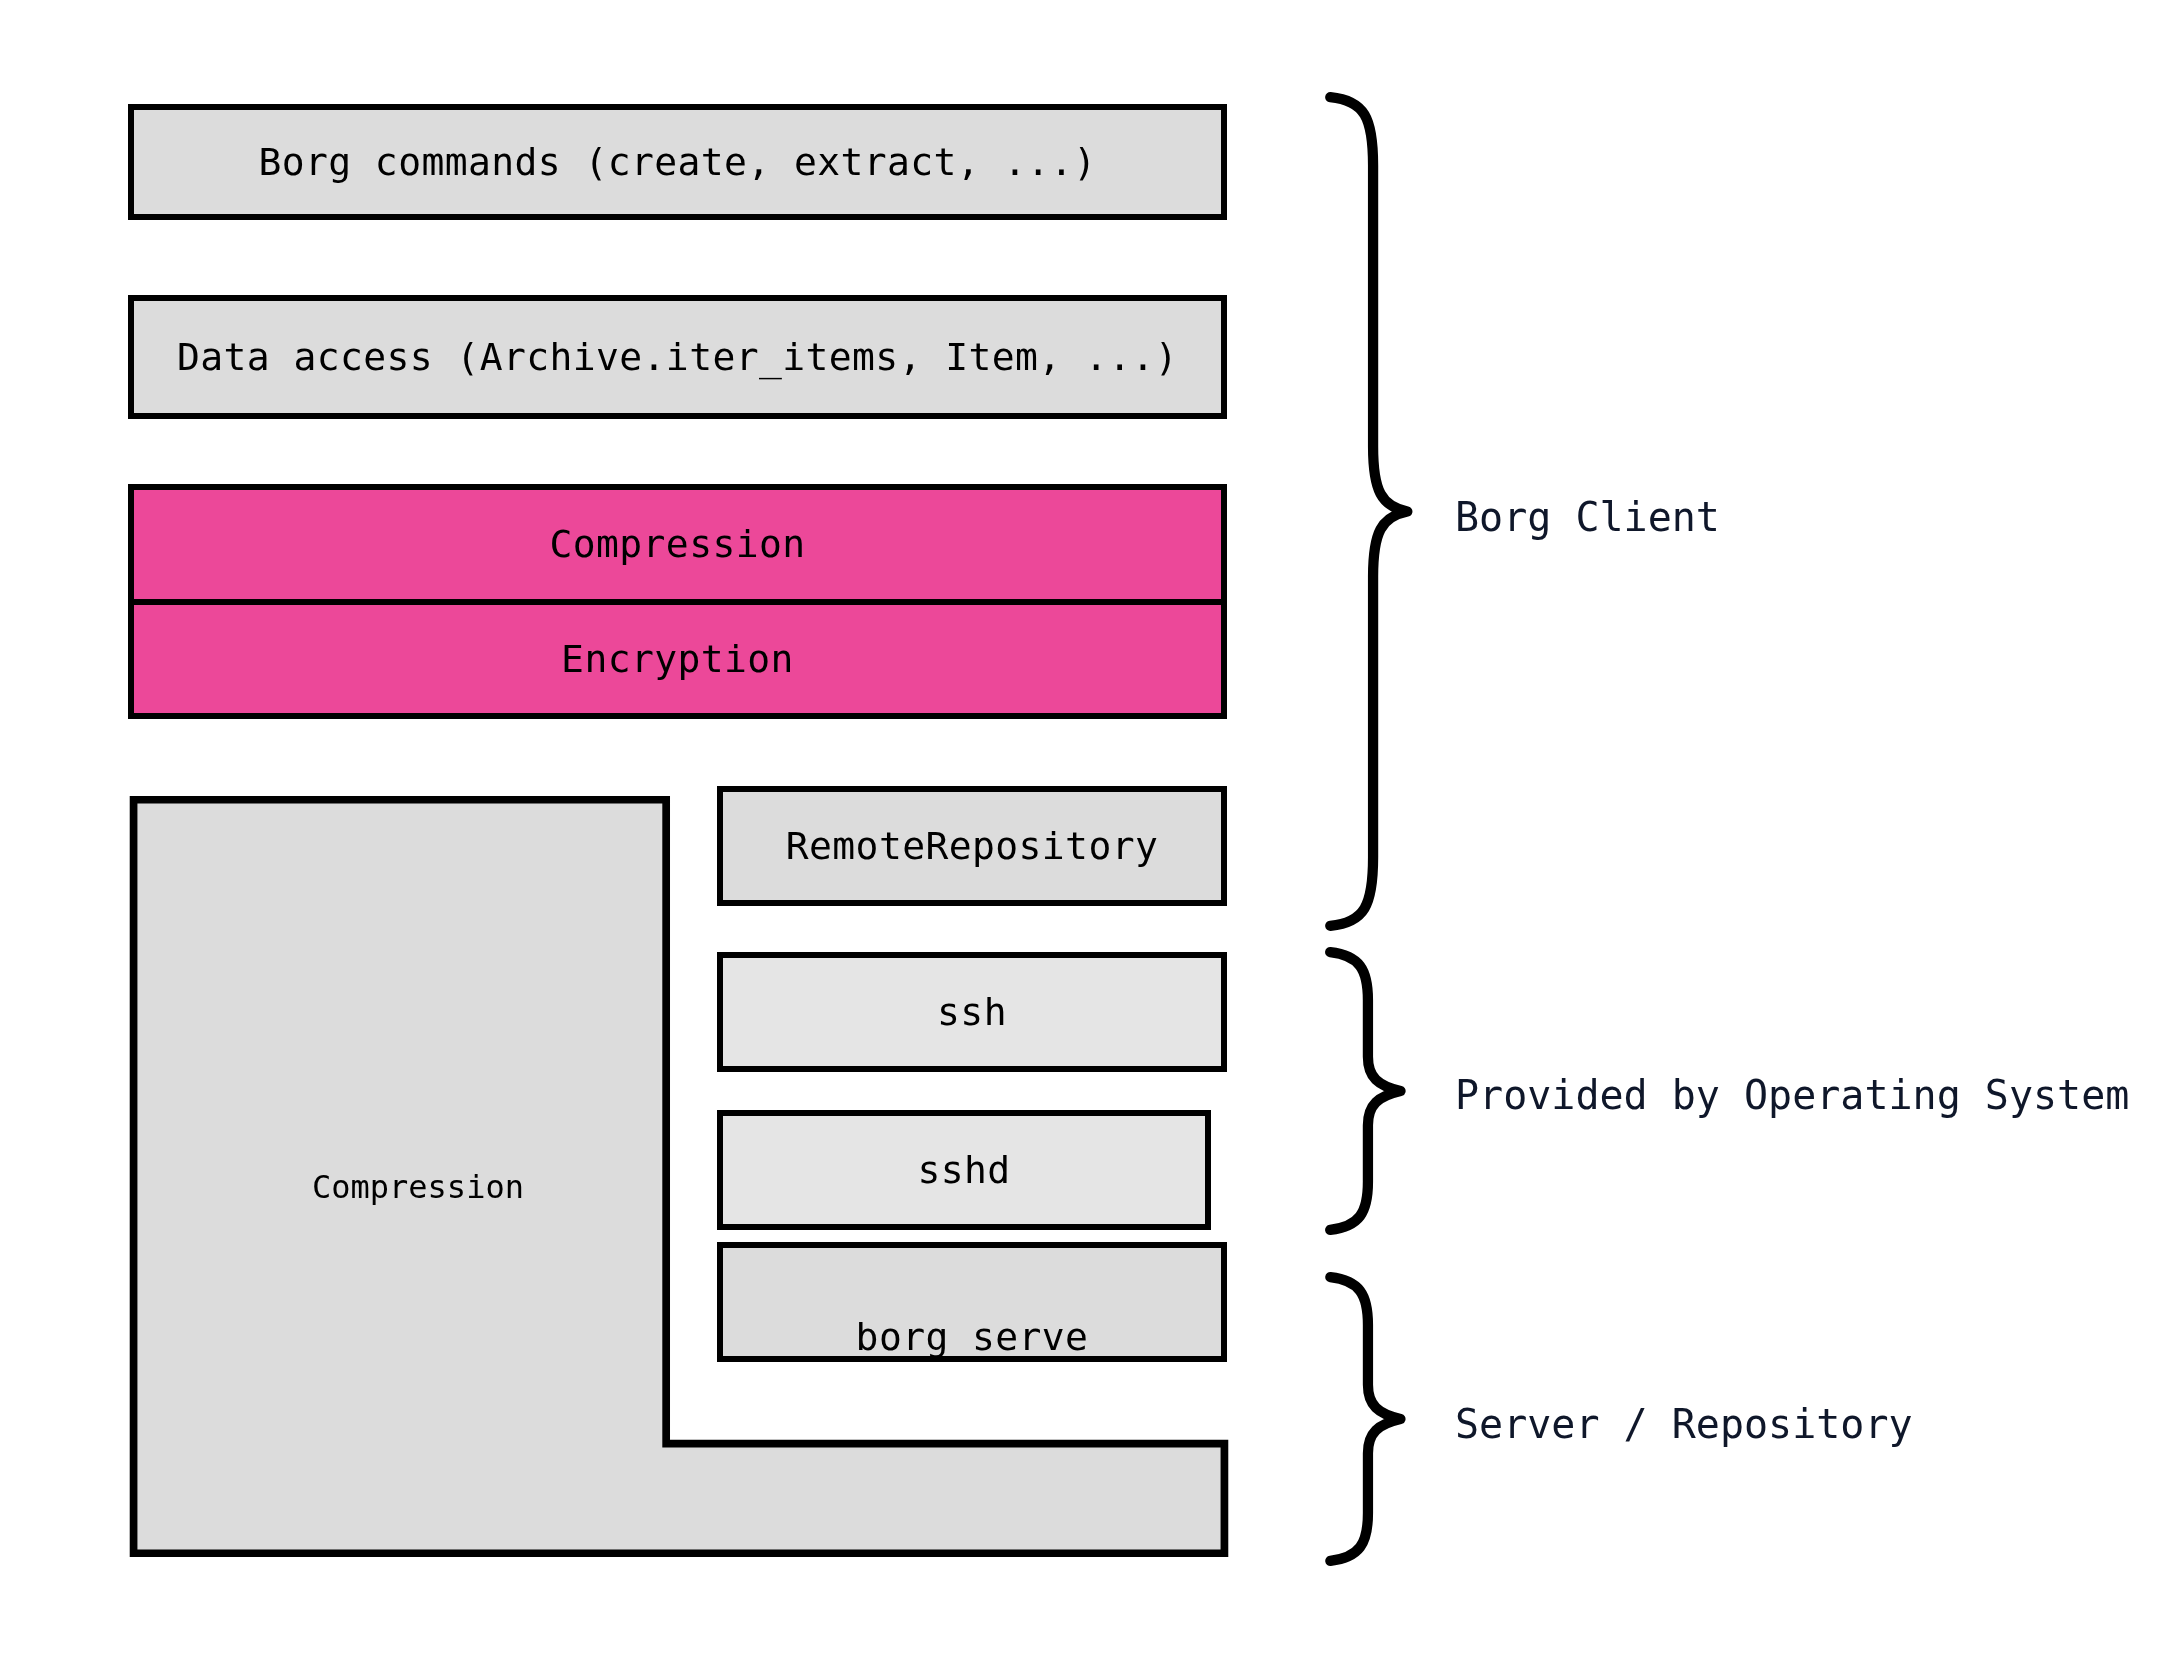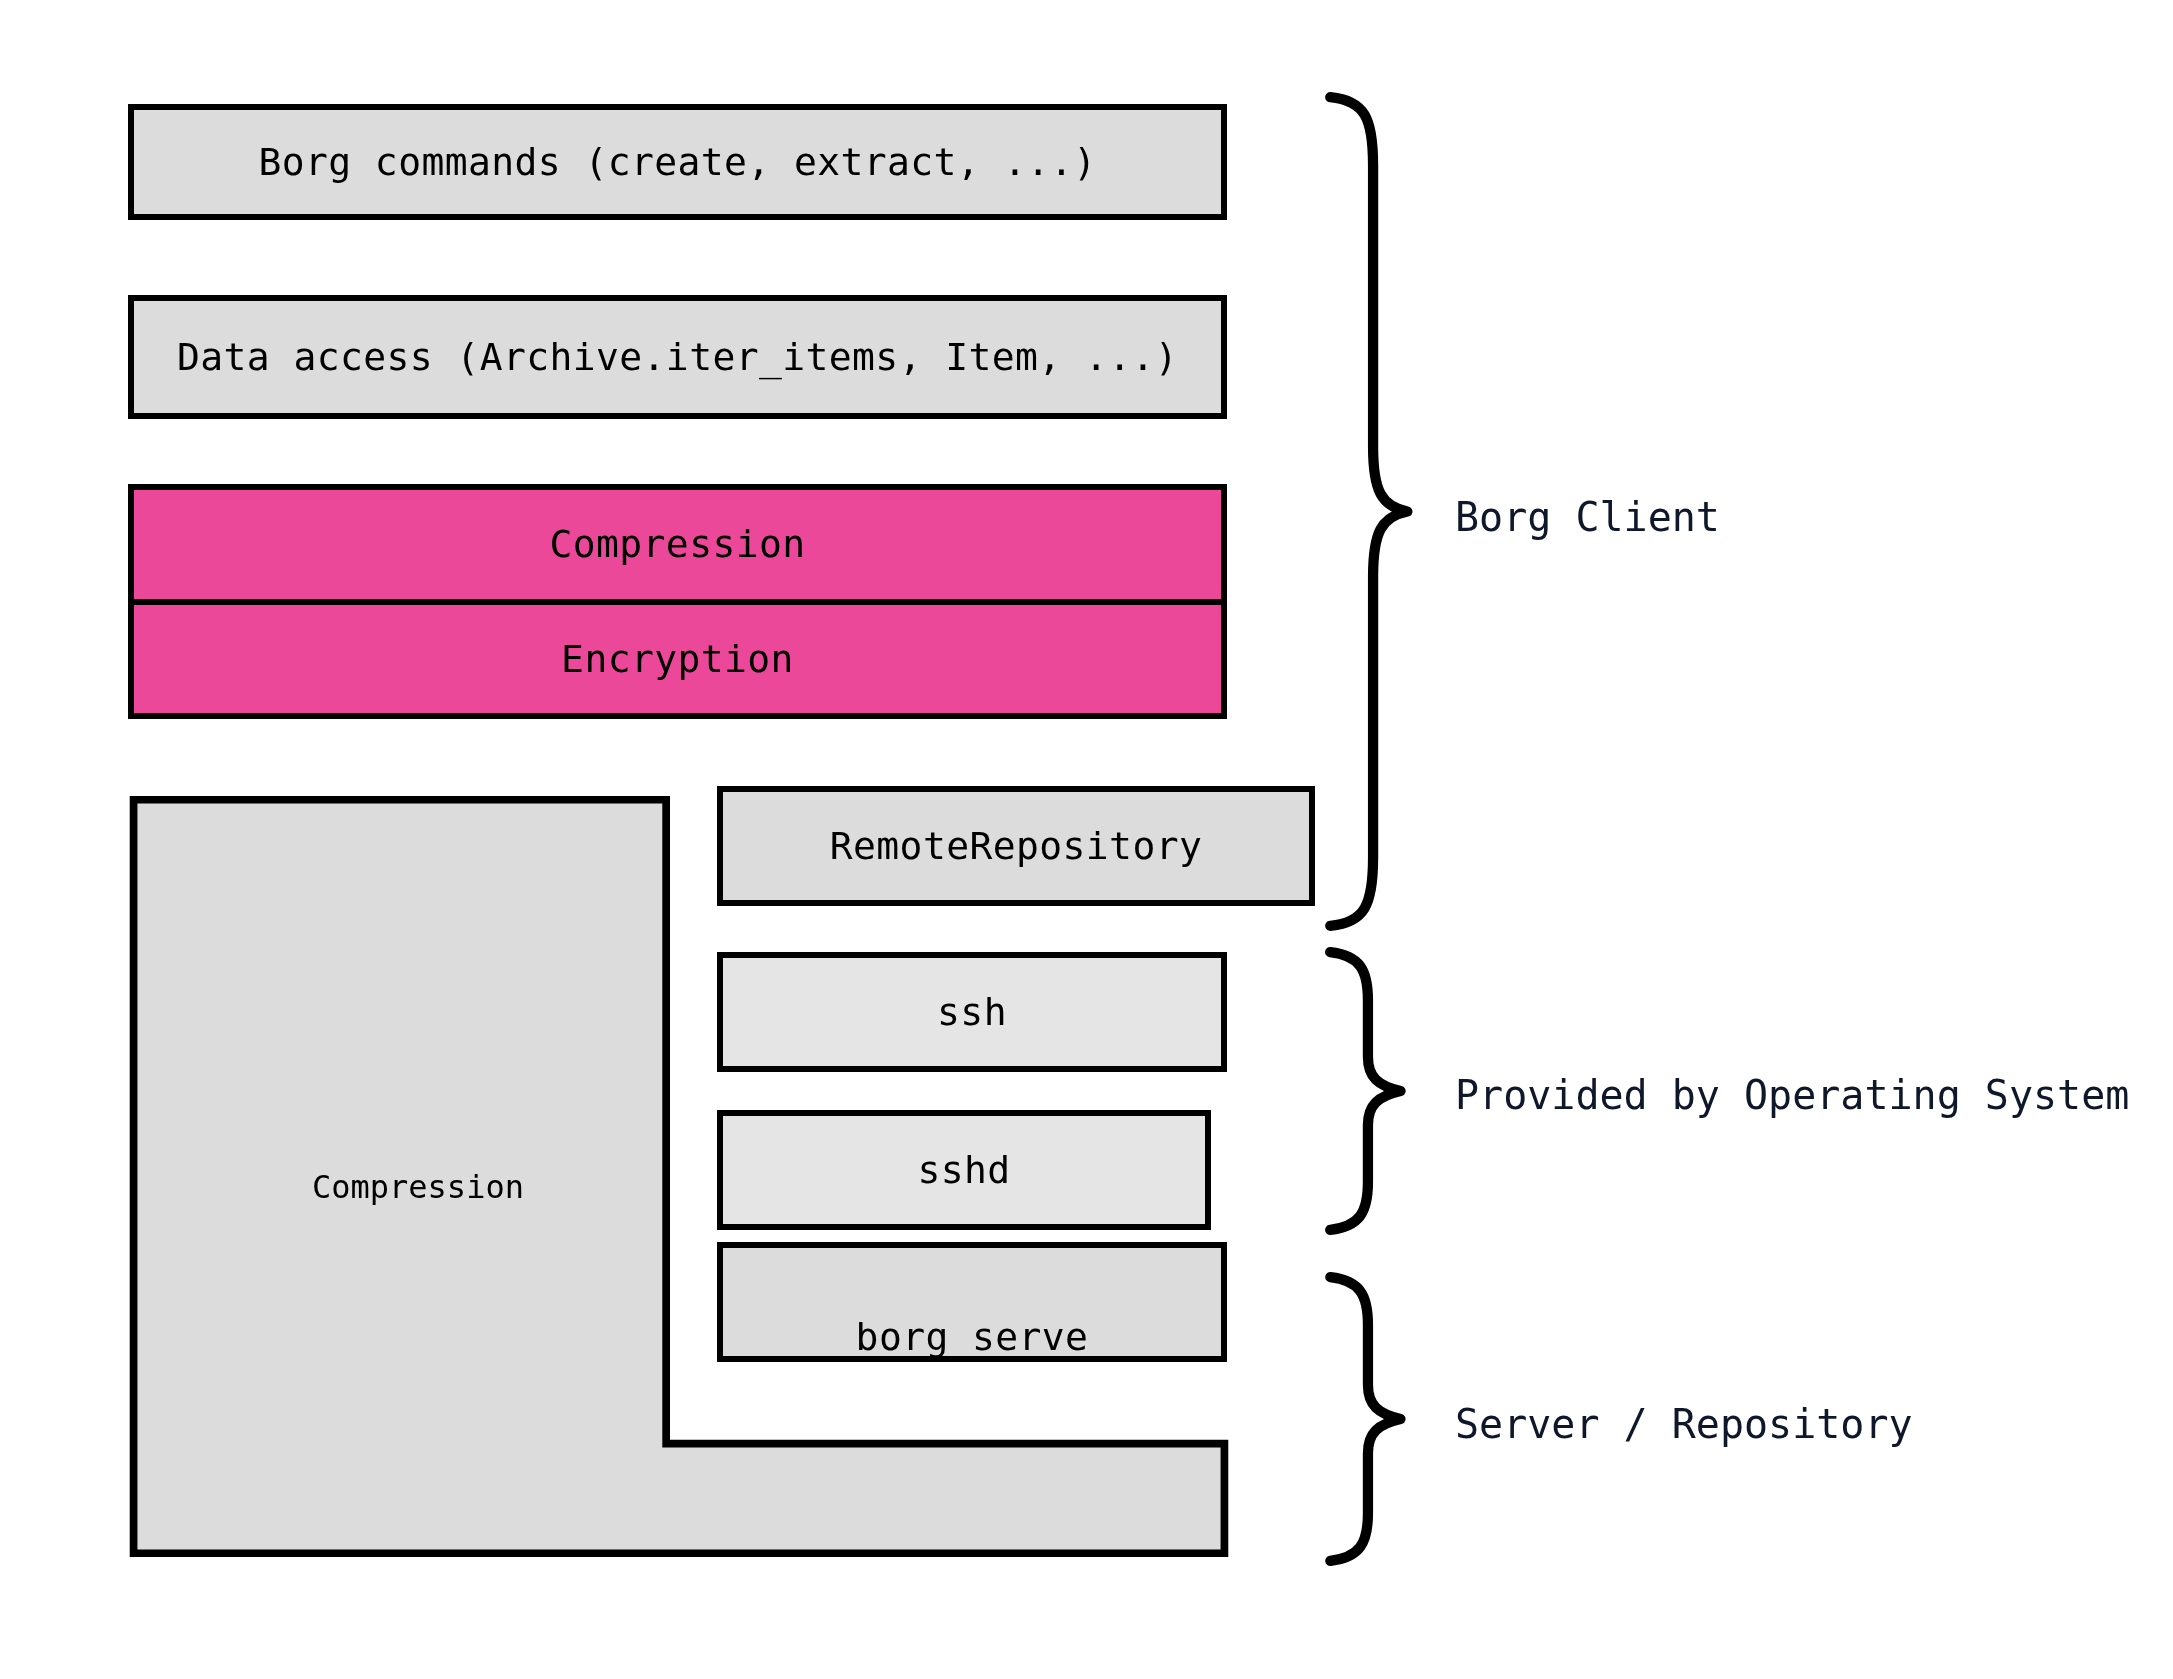--- a/index.html
+++ b/index.html
@@ -106,21 +106,21 @@
     <div class="stack-cell">
       <span class="box-label">Encryption</span>
     </div>
   </div>
 
   <svg class="repo-svg" width="2174" height="1680" aria-hidden="true" viewBox="0 0 2539 1962">
     <polygon points="156,934 778,934 778,1686 1430,1686 1430,1814 156,1814" fill="#dcdcdc" stroke="#000000" stroke-width="9" stroke-linejoin="miter"></polygon>
   </svg>
   <span class="repo-label" style="left:312px; top:1171px;">Compression</span>
 
-  <div class="box" style="left:717px; top:786px; width:598px; height:120px;">
+  <div class="box" style="left:717px; top:786px; width:510px; height:120px;">
     <span class="box-label">RemoteRepository</span>
   </div>
 
   <div class="box light" style="left:717px; top:952px; width:510px; height:120px;">
     <span class="box-label">ssh</span>
   </div>
 
   <div class="box light" style="left:717px; top:1110px; width:494px; height:120px;">
     <span class="box-label">sshd</span>
   </div>

